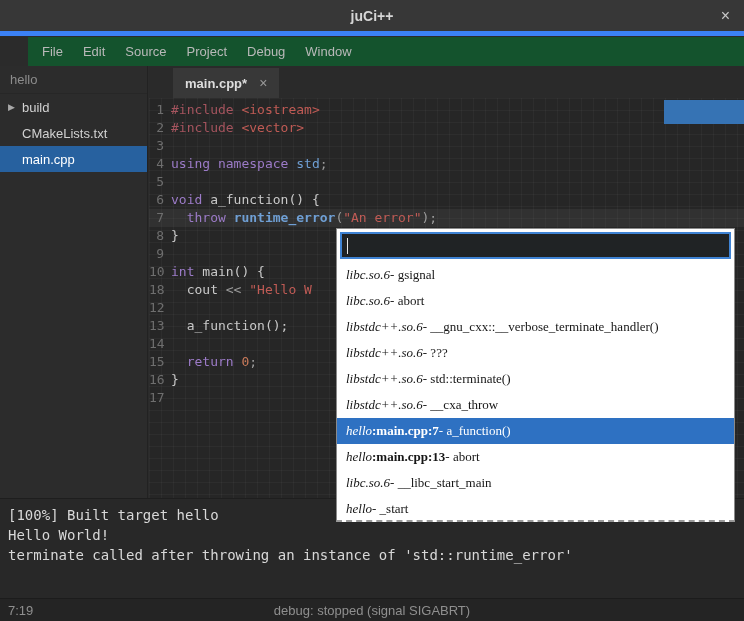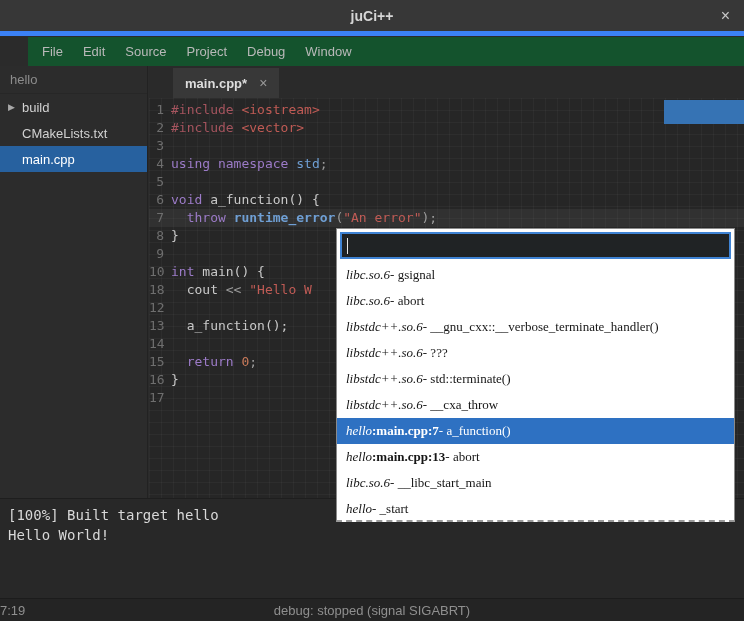--- a/index.html
+++ b/index.html
@@ -70,21 +70,21 @@
 
   
   .console { position:absolute; left:0; right:0; top:498px; height:100px; background:#282828;
     border-top:1px solid #1e1e1e; font-family:"DejaVu Sans Mono", monospace; font-size:14px;
     color:#d8d8d8; padding:6px 8px; line-height:20px; }
   .console-line { white-space:pre; }
 
   
   .statusbar { position:absolute; left:0; right:0; bottom:0; height:23px; background:#242424;
     border-top:1px solid #1c1c1c; color:#8f8f8f; font-size:13px; display:flex; align-items:center; }
-  .status-left { z-index:2; }
+  .status-left { padding-left:8px; z-index:2; }
   .status-center { position:absolute; left:0; right:0; text-align:center; }
 </style>
 </head>
 <body>
 
 <div class="window">
 
   <div class="titlebar">
     <span>juCi++</span>
     <span class="close-btn">×</span>
@@ -243,20 +243,21 @@
         <div class="popup-row">
           <span class="it">hello</span>
           <span> - _start</span>
         </div>
       </div>
   </div>
 
   <div class="console">
       <div class="console-line">[100%] Built target hello</div>
       <div class="console-line">Hello World!</div>
+      <div class="console-line">terminate called after throwing an instance of 'std::runtime_error'</div>
     </div>
 
   <div class="statusbar">
     <span class="status-center">debug: stopped (signal SIGABRT)</span>
     <span class="status-left">7:19</span>
   </div>
 
 </div>
 
 </body></html>

